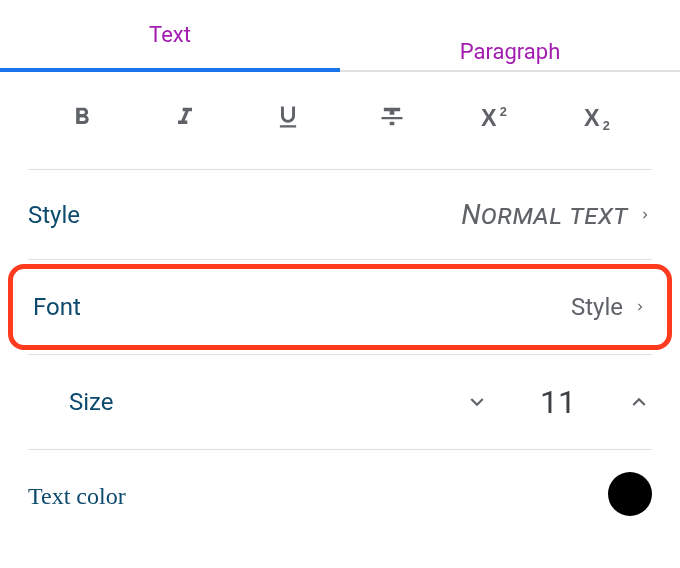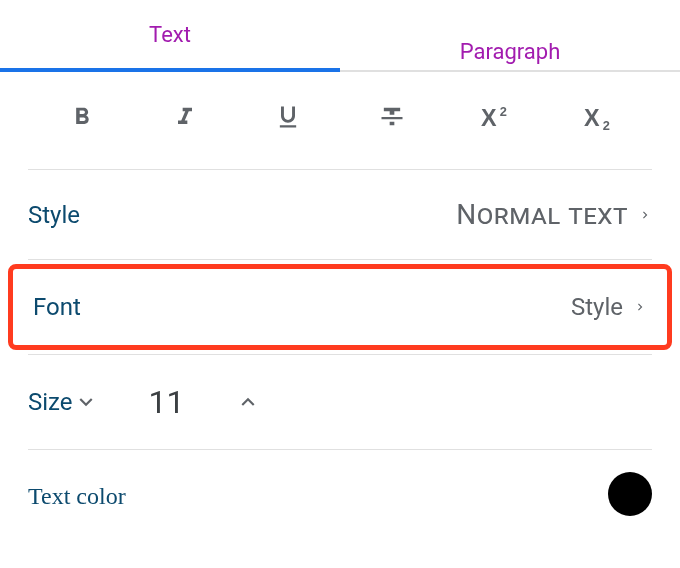--- a/index.html
+++ b/index.html
@@ -75,36 +75,38 @@
       gap: 10px;
       color: #5f6368;
     }
     .setting-value {
       font-size: 24px;
     }
     .style-value {
       font-size: 28px;
       font-variant: small-caps;
       letter-spacing: 0.5px;
+      font-style: italic;
     }
     .highlight-box {
       border: 5px solid #ff3b1f;
-      border-radius: 8px;
+      border-radius: 16px;
       margin: 4px 8px;
     }
     .highlight-box .setting-row {
       padding: 24px 20px;
     }
     .size-row {
       display: flex;
       align-items: center;
-      justify-content: flex-start;
+      justify-content: space-between;
       padding: 28px 28px;
       font-size: 24px;
       color: #3c4043;
+      margin-left: 41px;
     }
     .size-controls {
       display: flex;
       align-items: center;
       gap: 50px;
     }
     .size-btn {
       cursor: pointer;
       display: flex;
       align-items: center;

